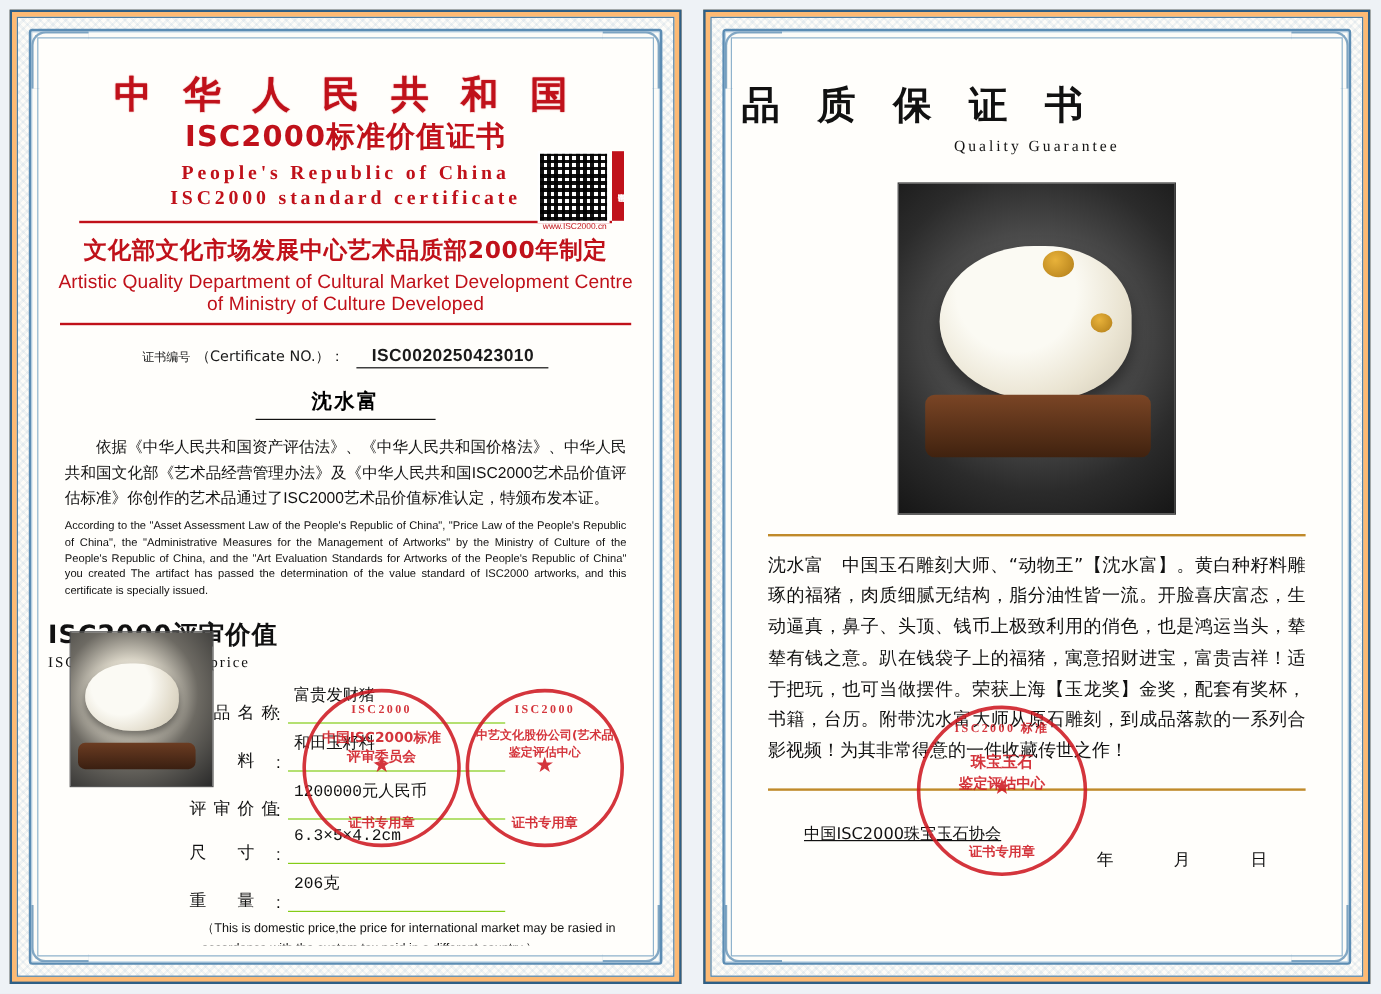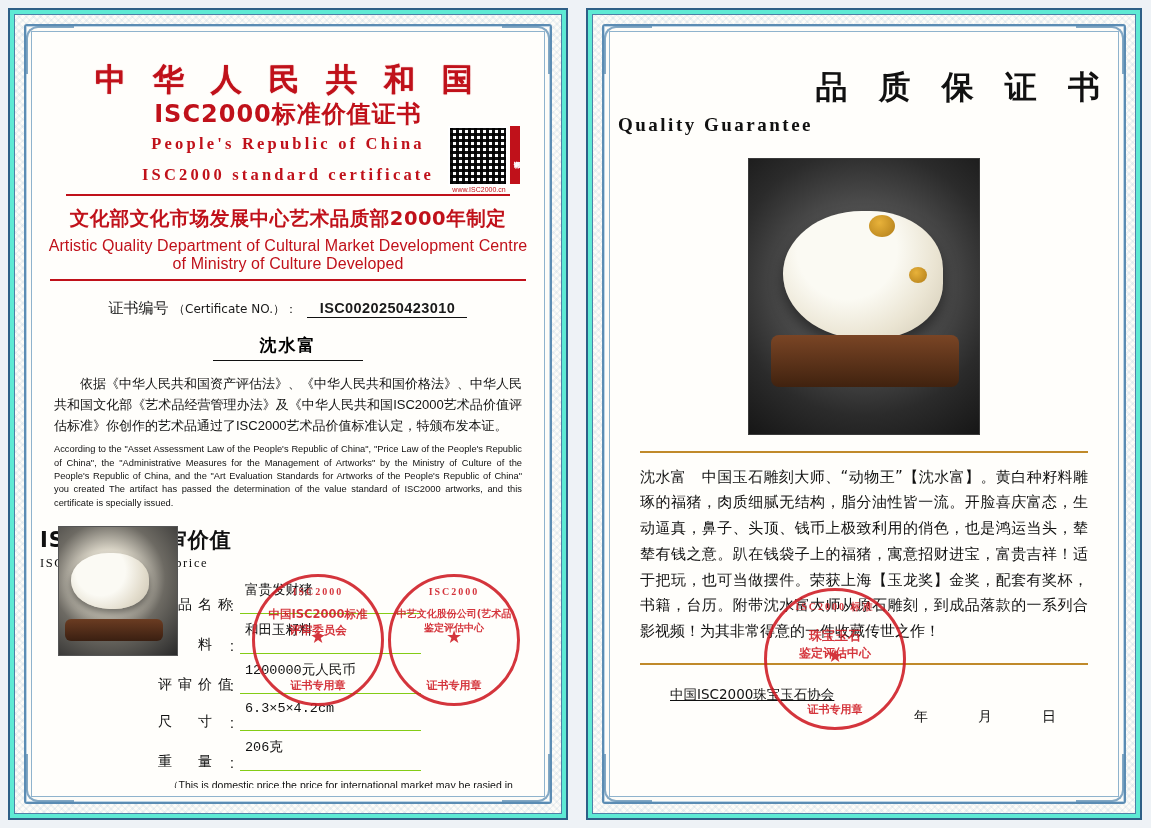--- a/index.html
+++ b/index.html
@@ -9,21 +9,21 @@
     font-family:"Liberation Sans", sans-serif;
     overflow:hidden;
   }
   .page{
     position:relative;width:1151px;height:828px;
     background:#eef2f6;
   }
   
   .cert{
     position:absolute;top:8px;height:812px;
-    background:#5eead4;
+    background:#fdba74;
     border:2px solid #2e5f86;
     box-sizing:border-box;
   }
   .cert.left{left:8px;width:560px;}
   .cert.right{left:586px;width:556px;}
   .frame-outer{
     position:absolute;inset:4px;
     border:1px solid #4d7fa6;
     background:
       repeating-linear-gradient(45deg, rgba(120,160,195,.10) 0 2px, rgba(255,255,255,0) 2px 5px),
@@ -62,41 +62,41 @@
     font-family:"DejaVu Sans", sans-serif;
     font-weight:bold;font-size:24px;letter-spacing:1px;
     line-height:1.2;margin-top:2px;
   }
   .t-en1,.t-en2{
     text-align:center;color:#c0111a;
     font-family:"Liberation Serif", serif;
     font-size:16.5px;letter-spacing:3.2px;font-weight:bold;
     margin-top:6px;
   }
-  .t-en2{margin-top:11px;}
+  .t-en2{margin-top:1px;}
   .red-rule{
     height:2px;background:#c0111a;margin:9px 26px 0 26px;
   }
   .t-dept{
     text-align:center;color:#c0111a;
     font-family:"DejaVu Sans", sans-serif;
     font-weight:bold;font-size:19.5px;letter-spacing:.5px;
     margin-top:9px;
   }
   .t-dept-en{
     text-align:center;color:#c0111a;
     font-size:16px;margin-top:5px;letter-spacing:.1px;
   }
   .red-rule2{height:1.5px;background:#c0111a;margin:6px 10px 0 10px;}
 
   .certno-row{
     margin-top:18px;text-align:center;font-size:14px;color:#1a1a1a;
     font-family:"DejaVu Sans", sans-serif;
   }
-  .certno-row .lbl-cn{font-size:15px;}
+  .certno-row .lbl-cn{font-size:10px;}
   .certno-row .lbl-en{font-size:12px;}
   .certno-val{
     display:inline-block;min-width:148px;
     border-bottom:1.5px solid #111;
     font-weight:bold;font-size:14.5px;letter-spacing:.4px;
     padding:0 6px 1px 6px;margin-left:6px;
     font-family:"Liberation Sans", sans-serif;
   }
   .owner{
     margin:16px auto 0 auto;width:150px;text-align:center;
@@ -197,28 +197,28 @@
     background:radial-gradient(circle at 38% 32%, #fbfaf4 0 40%, #e3ddcd 70%, #c7c0ae 100%);
     box-shadow:0 4px 6px rgba(0,0,0,.45);
   }
   .photo-left:after{
     content:"";position:absolute;left:6px;bottom:14px;width:98px;height:22px;border-radius:6px;
     background:linear-gradient(#6b3c22,#3a1f11);
   }
 
   
   .r-title-cn{
-    text-align:right;color:#111;
+    text-align:left;color:#111;
     font-family:"DejaVu Sans", sans-serif;font-weight:bold;
     font-size:32px;letter-spacing:10px;margin-top:26px;
   }
   .r-title-en{
-    color:#111;margin-top:4px;
-    font-family:"Liberation Serif", serif;font-weight:bold;
-    font-size:19px;letter-spacing:2.5px;
+    text-align:center;color:#111;margin-top:4px;
+    font-family:"Liberation Serif", serif;font-weight:normal;
+    font-size:13px;letter-spacing:2.5px;
   }
   .photo-right{
     position:relative;margin:22px auto 0 auto;width:230px;height:275px;
     background:radial-gradient(circle at 50% 45%, #5a5a5a 0 30%, #2b2b2b 70%, #161616 100%);
     border:1px solid #3a3a3a;
   }
   .pr-jade{
     position:absolute;left:34px;top:52px;width:160px;height:128px;border-radius:52% 48% 46% 54%;
     background:radial-gradient(circle at 40% 30%, #fbfaf3 0 38%, #eae4d2 68%, #cfc7b2 100%);
     box-shadow:0 8px 14px rgba(0,0,0,.5);

